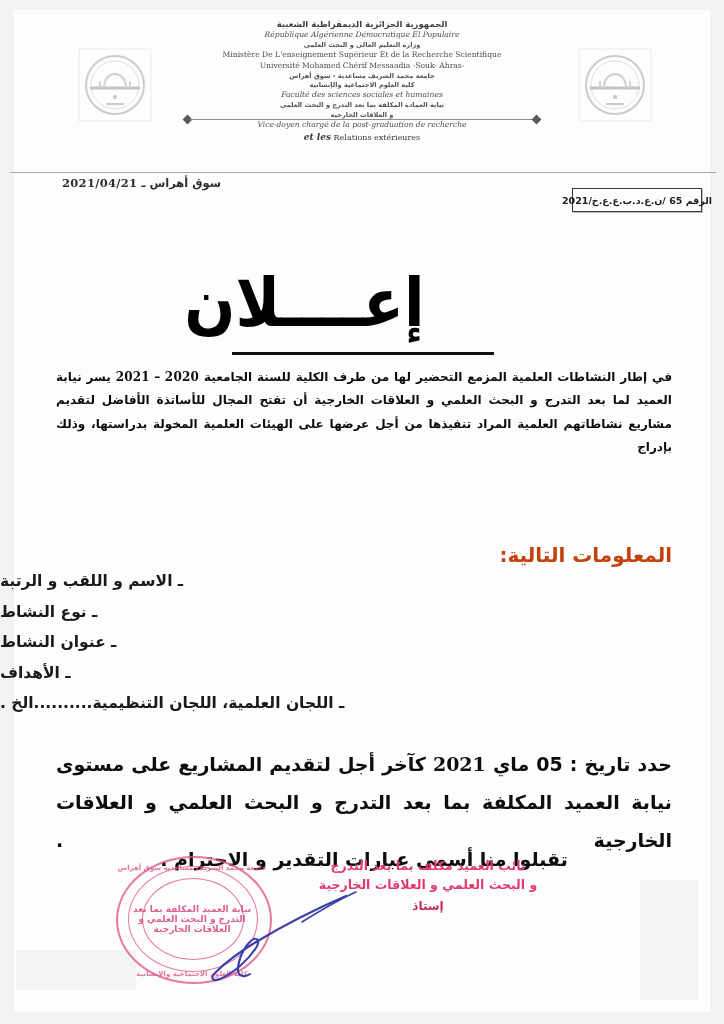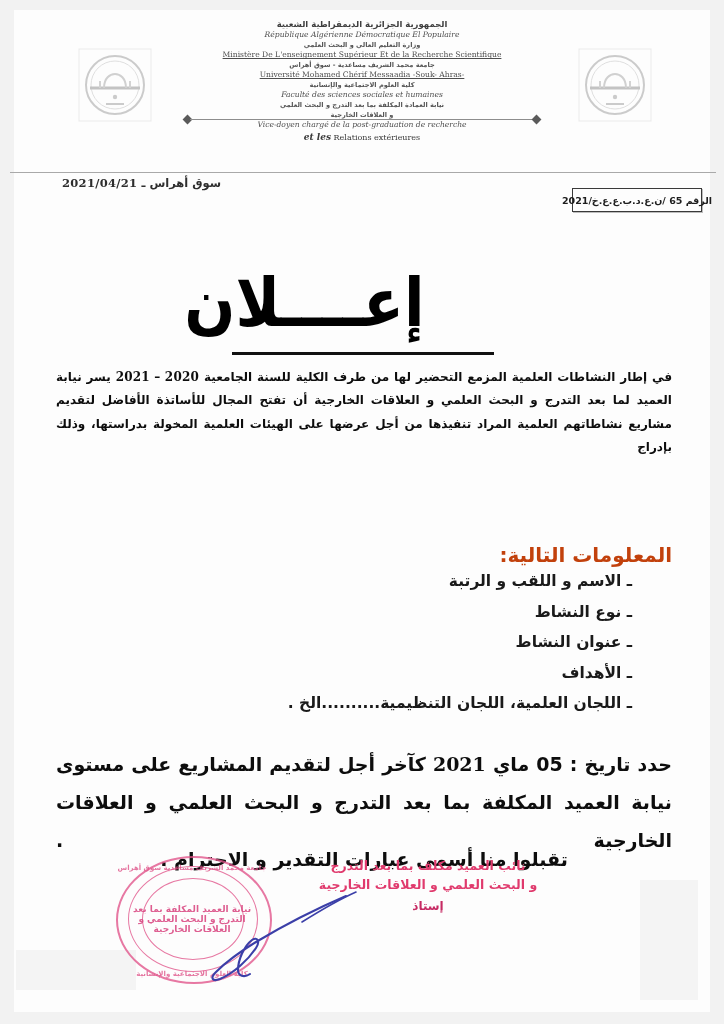--- a/index.html
+++ b/index.html
@@ -72,21 +72,20 @@
   .hl-fr {
     font-family: "DejaVu Serif", "Liberation Serif", serif;
     font-size: 7.6px;
     font-style: italic;
     color: #4d4d4d;
   }
   .hl-fr-b {
     font-family: "DejaVu Serif", "Liberation Serif", serif;
     font-size: 7.6px;
     color: #4d4d4d;
-    text-decoration: underline;
   }
   .hl-last {
     font-family: "DejaVu Serif", "Liberation Serif", serif;
     font-size: 8px;
     color: #3a3a3a;
   }
   .hl-last b {
     font-size: 9px;
     font-style: italic;
   }
@@ -236,21 +235,21 @@
     color: #c2410c;
   }
 
   
   .info-list {
     position: absolute;
     left: 0;
     top: 574px;
     width: 632px;
     direction: rtl;
-    text-align: right;
+    text-align: left;
   }
   .info-list .item {
     font-size: 15.5px;
     font-weight: bold;
     color: #1a1a1a;
     line-height: 1;
     margin-bottom: 15px;
     white-space: nowrap;
   }
 
@@ -407,22 +406,22 @@
         <path d="M28 56 H46" stroke="#9a9a9a" stroke-width="2"></path>
         <path d="M22 33 L22 40 M52 33 L52 40" stroke="#aaa" stroke-width="2"></path>
       </svg>
     </div>
 
     <div class="header-center">
       <span class="hl hl-ar">الجمهورية الجزائرية الديمقراطية الشعبية</span>
       <span class="hl hl-fr">République Algérienne Démocratique El Populaire</span>
       <span class="hl hl-ar-sm">وزارة التعليم العالي و البحث العلمي</span>
       <span class="hl hl-fr-b">Ministère De L'enseignement Supérieur Et de la Recherche Scientifique</span>
+      <span class="hl hl-fr-b">Université Mohamed Chérif Messaadia -Souk- Ahras-</span>
       <span class="hl hl-ar-sm">جامعة محمد الشريف مساعدية - سوق أهراس</span>
-      <span class="hl hl-fr-b">Université Mohamed Chérif Messaadia -Souk- Ahras-</span>
       <span class="hl hl-ar-sm">كلية العلوم الاجتماعية والإنسانية</span>
       <span class="hl hl-fr">Faculté des sciences sociales et humaines</span>
       <span class="hl hl-ar-sm">نيابة العمادة المكلفة بما بعد التدرج و البحث العلمي</span>
       <span class="hl hl-ar-sm">و العلاقات الخارجية</span>
       <span class="hl hl-fr">Vice-doyen chargé de la post-graduation de recherche</span>
       <span class="hl hl-last"><b>et les</b><span> Relations extérieures</span></span>
     </div>
 
     <div class="rule-deco">
       <span class="dot l"></span>

